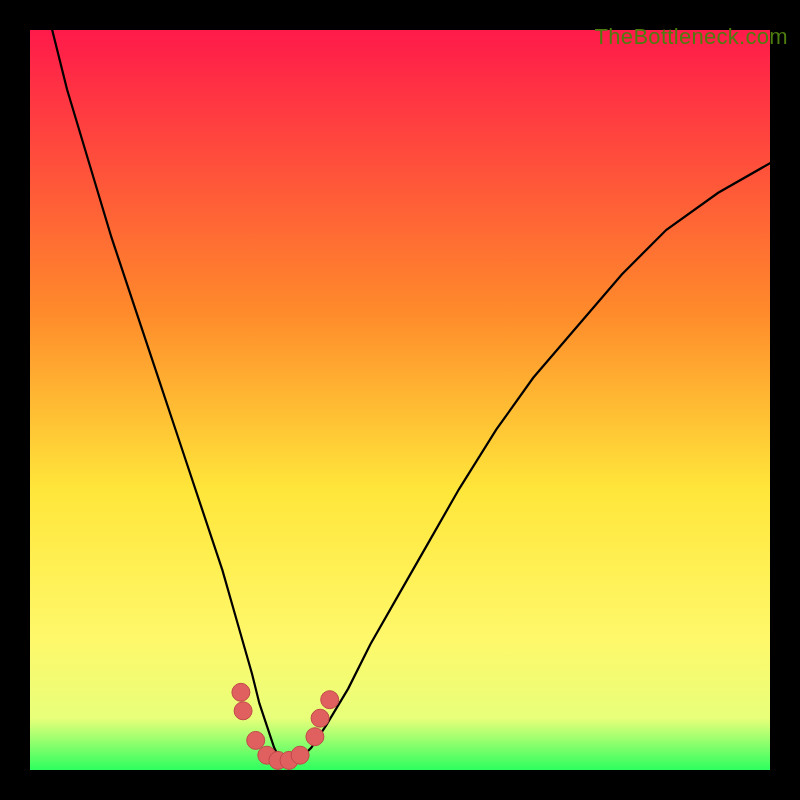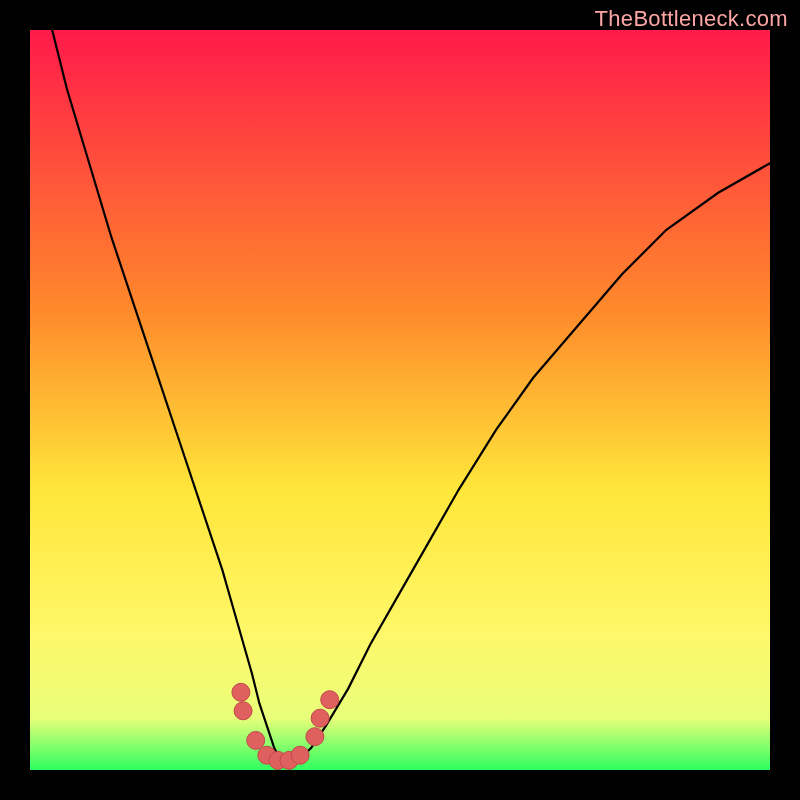--- a/index.html
+++ b/index.html
@@ -22,23 +22,23 @@
   .plot-area {
     position: absolute;
     left: 30px;
     top: 30px;
     width: 740px;
     height: 740px;
     overflow: visible;
   }
   .watermark {
     position: absolute;
-    top: 6px;
+    top: 24px;
     right: 12px;
-    color: #fca5a5;
+    color: #4d7c0f;
     font-size: 22px;
     font-weight: 500;
     letter-spacing: 0.3px;
   }
 </style>
 </head>
 <body>
 
 <div class="frame">
   <div class="plot-area">

